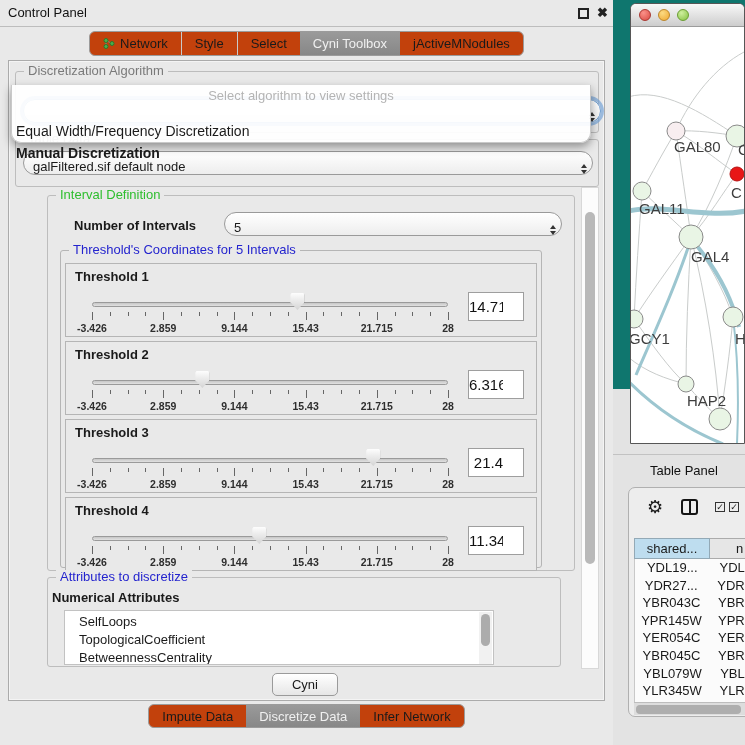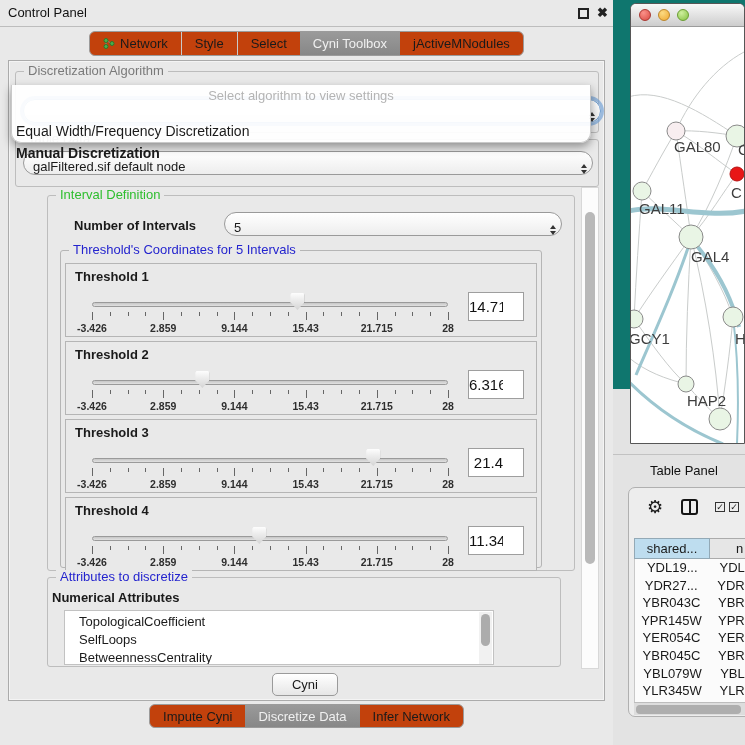--- a/index.html
+++ b/index.html
@@ -358,43 +358,43 @@
             <input class="thr-value" value="11.344" style="">
           </div>
         </div>
       </div>
 
       <div class="groupbox" id="attr-group">
         <span class="grouplab glab-blue">Attributes to discretize</span>
         <div class="abs" id="attr-title">Numerical Attributes</div>
         <div class="abs" id="attr-list">
           <div class="list-inner">
+              <div>SelfLoops</div>
               <div>TopologicalCoefficient</div>
-              <div>SelfLoops</div>
               <div>BetweennessCentrality</div>
             </div>
           <div id="attr-scroll">
               <div class="thumb"></div>
             </div>
         </div>
       </div>
 
     </div>
 
     <div class="abs" id="vscroll">
         <div class="thumb"></div>
       </div>
 
     <div class="abs" id="apply-btn">Cyni</div>
   </div>
 
   <div class="abs" id="bottom-tabs">
     <div class="tabgroup small">
       <div class="tab b">
-          <span>Impute Cyni</span>
+          <span>Impute Data</span>
         </div>
       <div class="tab b sel">
           <span>Discretize Data</span>
         </div>
       <div class="tab b">
           <span>Infer Network</span>
         </div>
     </div>
   </div>
 </div>

